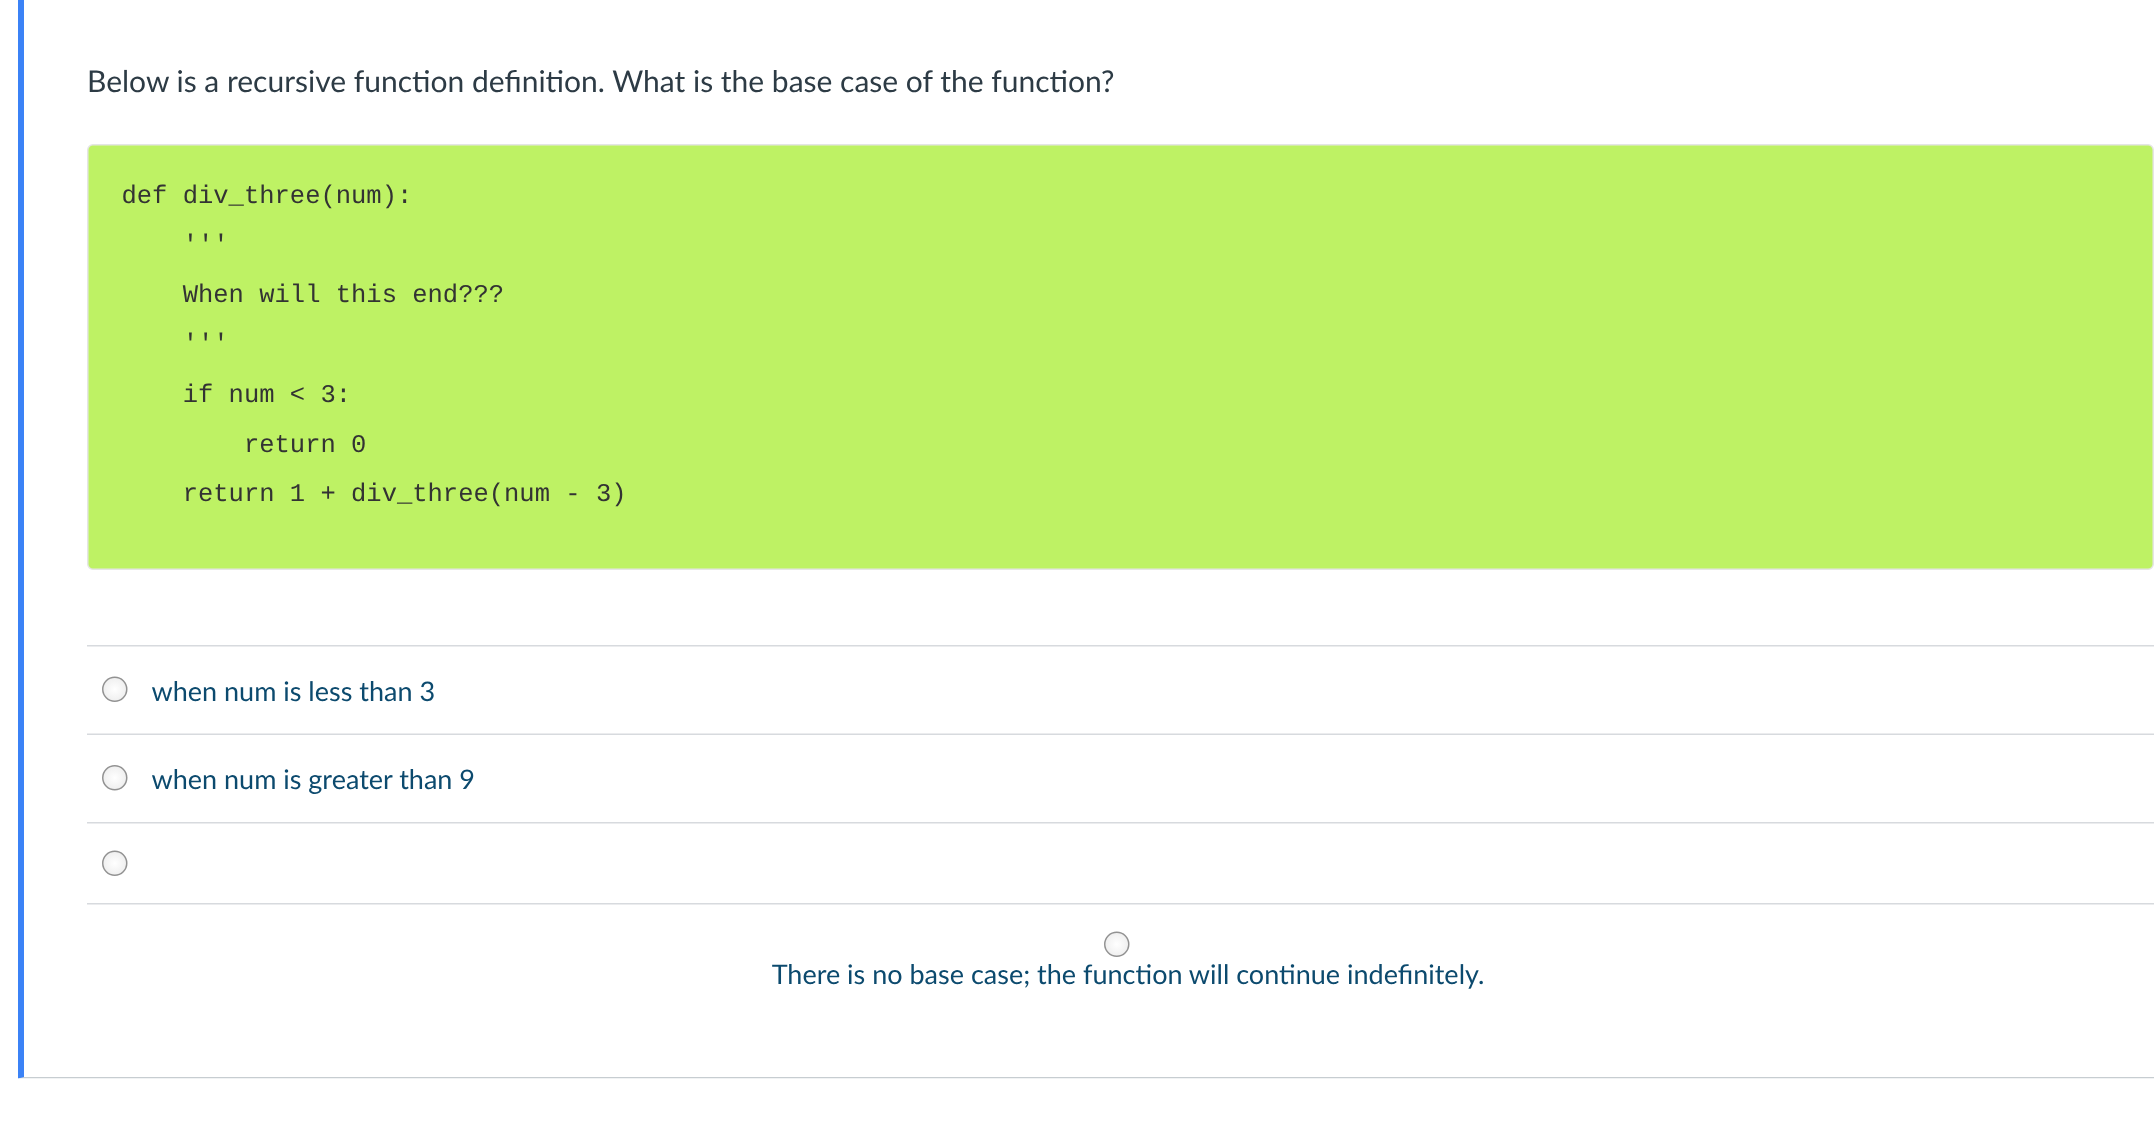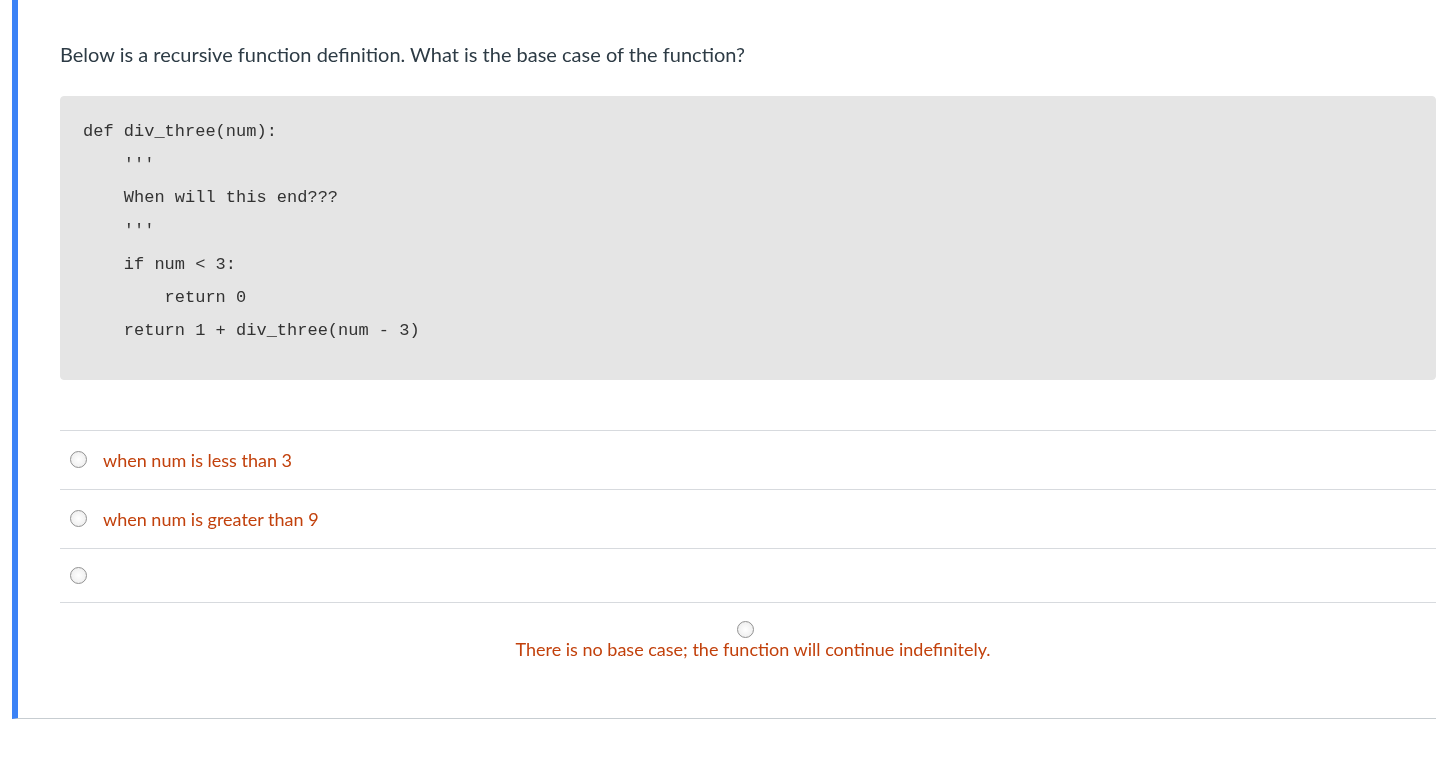--- a/index.html
+++ b/index.html
@@ -6,57 +6,57 @@
     box-sizing: border-box;
     margin: 0;
     padding: 0;
   }
   body {
     font-family: "Lato", "Helvetica Neue", Helvetica, Arial, sans-serif;
     background: #ffffff;
     color: #2d3b45;
   }
   .question-container {
-    border-left: 6px solid #3b82f6;
+    border-left: 4px solid #3b82f6;
     border-bottom: 1px solid #c7cdd1;
     margin-left: 12px;
     padding: 0;
   }
   .question-content {
     padding: 40px 0 40px 42px;
   }
   .question-text {
     font-size: 20px;
     color: #2d3b45;
     margin-bottom: 28px;
     line-height: 1.4;
   }
   .code-block {
-    background: #e5e5e5;
+    background: #bef264;
     border: 1px solid #e5e5e5;
     border-radius: 4px;
     padding: 18px 22px 32px 22px;
     font-family: "Menlo", "Monaco", "Consolas", "Courier New", monospace;
     font-size: 17px;
     color: #333;
     line-height: 1.95;
     white-space: pre;
     margin-bottom: 16px;
     overflow-x: auto;
   }
   .answers {
     margin-top: 50px;
   }
   .answer-row {
     display: flex;
     align-items: center;
     border-top: 1px solid #d7dade;
     padding: 18px 0 18px 10px;
     font-size: 18px;
-    color: #c2410c;
+    color: #0c4a6e;
     cursor: pointer;
   }
   .answer-row:last-child {
     border-bottom: none;
     flex-direction: column;
   }
   .radio {
     width: 17px;
     height: 17px;
     border: 1.5px solid #929292;

